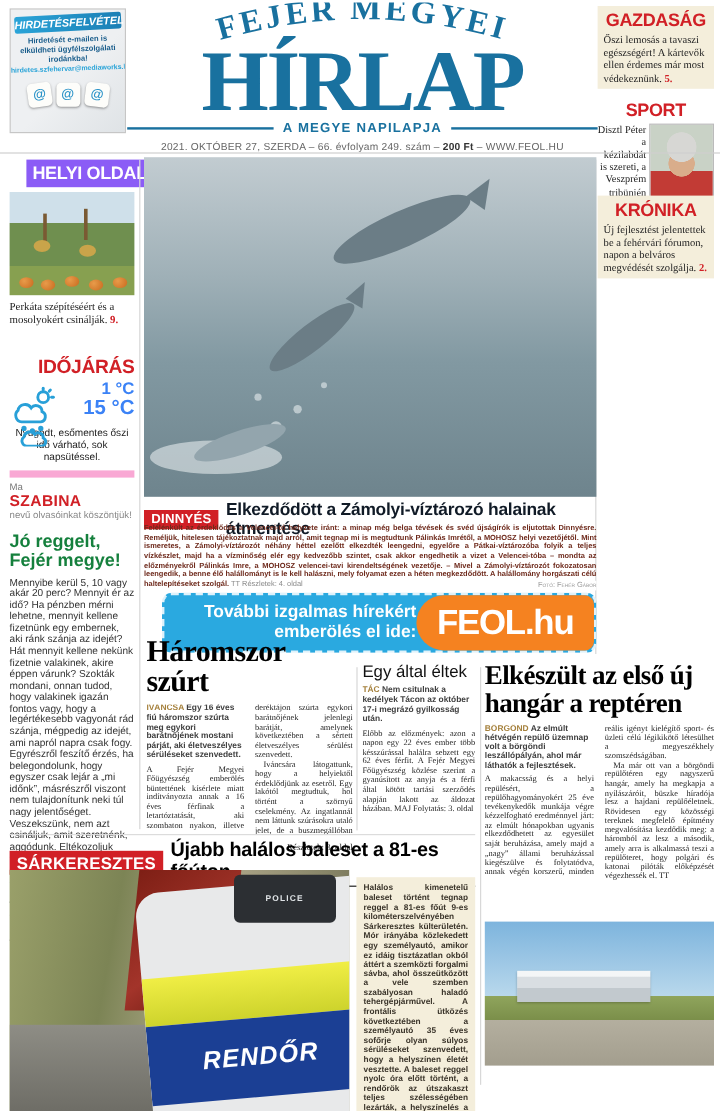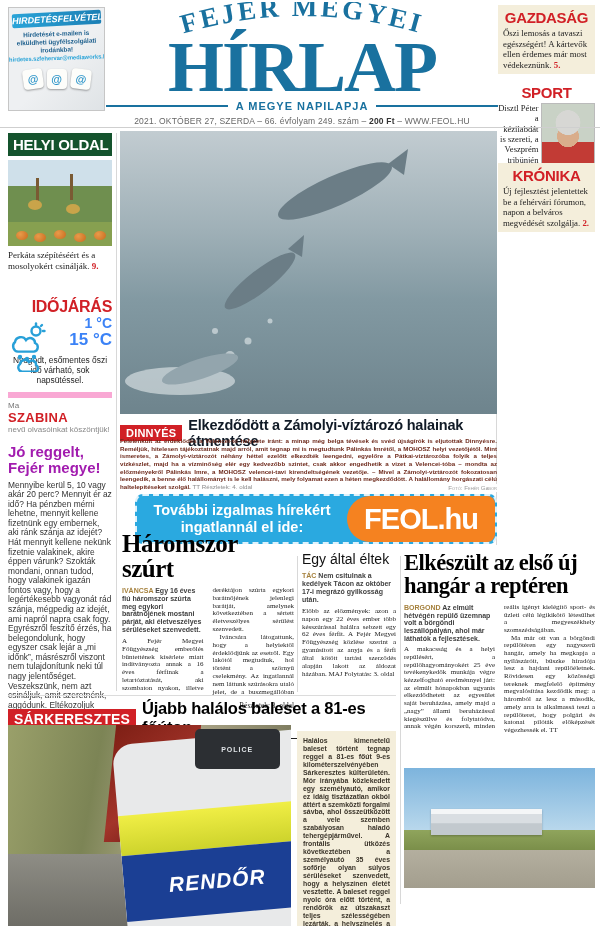--- a/index.html
+++ b/index.html
@@ -41,21 +41,21 @@
   .sport-body{display:flex;margin-top:2px;}
   .sport-text{width:44%;font-family:"Liberation Serif",serif;font-size:8.6px;line-height:1.2;text-align:right;padding-right:3px;}
   .sport-photo{width:56%;height:62px;border:1px solid #bbb;
     background:
       radial-gradient(circle at 50% 30%,#d7d7d4 0 24%,transparent 25%),
       radial-gradient(circle at 50% 52%,#d9ad8b 0 26%,transparent 27%),
       linear-gradient(#c9d2c6 62%,#c23b35 62%);}
   .place{color:#a5803c;}
 
   
-  .helyi-label{left:8px;top:133px;width:104px;background:#14532d;color:#fff;font-weight:bold;
+  .helyi-label{left:22px;top:133px;width:104px;background:#8b5cf6;color:#fff;font-weight:bold;
                font-size:15px;padding:3px 0 3px 5px;box-sizing:border-box;letter-spacing:-.3px;}
   .helyi-photo{left:8px;top:160px;width:104px;height:86px;overflow:hidden;
     background:linear-gradient(#cfe0ea 0 30%,#6f8f4f 30% 72%,#87a050 72%);}
   .pumpkin{position:absolute;width:12px;height:9px;border-radius:50%;
            background:radial-gradient(circle at 35% 35%,#e89b4a,#c86a1e);}
   .scare{position:absolute;width:3px;height:26px;background:#7a5a33;}
   .straw{position:absolute;width:14px;height:10px;border-radius:50%;background:#c9a44a;}
   .helyi-caption{left:8px;top:250px;width:104px;font-family:"Liberation Serif",serif;font-size:9px;line-height:1.2;}
 
   .weather{left:8px;top:298px;width:104px;}
@@ -64,21 +64,21 @@
   .temp{font-weight:bold;color:#3b82f6;text-align:right;line-height:1.1;}
   .temp.low{font-size:14px;} .temp.high{font-size:17px;}
   .weather-desc{font-size:8.4px;color:#222;text-align:center;margin-top:5px;line-height:1.2;}
 
   .nameday{left:8px;top:392px;width:104px;border-top:6px solid #f9a8d4;padding-top:3px;}
   .nameday .ma{font-size:8px;color:#777;}
   .nameday .name{font-size:13px;font-weight:bold;color:#d12026;letter-spacing:.3px;}
   .nameday .rest{font-size:8px;color:#888;}
 
   .editorial{left:8px;top:444px;width:104px;}
-  .edit-title{color:#a21caf;font-weight:bold;font-size:15px;line-height:1.05;margin-bottom:5px;}
+  .edit-title{color:#15803d;font-weight:bold;font-size:15px;line-height:1.05;margin-bottom:5px;}
   .edit-body{font-size:8.4px;line-height:1.14;color:#333;}
   .byline{border-top:1px solid #999;margin-top:6px;padding-top:2px;color:#666;font-size:8.4px;}
   .byline .who{font-weight:bold;letter-spacing:.3px;}
   .barcode{left:8px;top:846px;width:104px;height:48px;
     background:repeating-linear-gradient(90deg,#111 0 1.5px,#fff 1.5px 3px,#111 3px 4.5px,#fff 4.5px 7px,#111 7px 8px,#fff 8px 10.5px);}
 
   .vdiv{background:#d8d8d8;width:1px;}
 
   
   .main-photo{left:120px;top:131px;width:377px;height:283px;overflow:hidden;
@@ -87,21 +87,21 @@
   .label-red{background:#d12026;color:#fff;font-weight:bold;font-size:11px;padding:2px 6px;letter-spacing:.2px;}
   .main-headline{font-weight:bold;font-size:14.5px;color:#101a26;letter-spacing:-.2px;}
   .main-caption{left:120px;top:437px;width:377px;color:#6e2a1c;font-weight:bold;font-size:6.2px;
                 line-height:1.24;text-align:justify;}
   .cap-more{color:#8a8a8a;font-weight:normal;}
   .cap-credit{position:absolute;right:0;bottom:-1px;color:#9a9a9a;font-weight:normal;font-size:6.2px;background:#fff;padding-left:5px;}
 
   
   .promo{left:135px;top:494px;width:362px;height:50px;background:#2aa9e0;border-radius:8px;
          border:2px dashed rgba(255,255,255,.85);box-sizing:border-box;display:flex;align-items:center;}
-  .promo-text{flex:1;color:#fff;font-weight:bold;font-size:14.5px;text-align:center;line-height:1.15;}
+  .promo-text{flex:1;color:#fff;font-weight:bold;font-size:14.5px;text-align:right;line-height:1.15;}
   .promo-logo{width:148px;height:46px;background:#f58220;border-radius:24px 8px 8px 24px;
               display:flex;align-items:center;justify-content:center;color:#fff;font-weight:bold;
               font-size:29px;letter-spacing:-1px;}
 
   
   .art-lead{font-weight:bold;color:#3f3f3f;margin:0 0 4px;}
   .art-body{font-family:"Liberation Serif",serif;text-align:justify;color:#222;margin:0;}
   .art-body+.art-body{text-indent:7px;}
 
   .art1{left:122px;top:531px;width:172px;}
@@ -299,21 +299,21 @@
   </div>
 
   <div class="abs main-caption">
     <span>Felélénkült az érdeklődés a Velencei-tó helyzete iránt: a minap még belga tévések és svéd újságírók is eljutottak Dinnyésre. Reméljük, hitelesen tájékoztatnak majd arról, amit tegnap mi is megtudtunk Pálinkás Imrétől, a MOHOSZ helyi vezetőjétől. Mint ismeretes, a Zámolyi-víztározót néhány héttel ezelőtt elkezdték leengedni, egyelőre a Pátkai-víztározóba folyik a teljes vízkészlet, majd ha a vízminőség elér egy kedvezőbb szintet, csak akkor engedhetik a vizet a Velencei-tóba – mondta az előzményekről Pálinkás Imre, a MOHOSZ velencei-tavi kirendeltségének vezetője. – Mivel a Zámolyi-víztározót fokozatosan leengedik, a benne élő halállományt is le kell halászni, mely folyamat ezen a héten megkezdődött. A halállomány horgászati célú haltelepítéseket szolgál. </span><span class="cap-more">TT Részletek: 4. oldal</span>
     <span class="cap-credit sc">Fotó: Fehér Gábor</span>
   </div>
 
   <div class="abs promo">
     <div class="promo-text">
       <span>További izgalmas hírekért</span><br>
-      <span>ingatlannál el ide:</span>
+      <span>emberölés el ide:</span>
     </div>
     <div class="promo-logo">FEOL.hu</div>
   </div>
 
   <div class="abs art1">
     <h2>Háromszor szúrt</h2>
     <div class="art1-cols">
       <p class="art-lead"><span class="place">IVÁNCSA</span>
         <span>Egy 16 éves fiú háromszor szúrta meg egykori barátnőjének mostani párját, aki életveszélyes sérüléseket szenvedett.</span></p>
       <p class="art-body">A Fejér Megyei Főügyészség emberölés büntettének kísérlete miatt indítványozta annak a 16 éves férfinak a letartóztatását, aki szombaton nyakon, illetve deréktájon szúrta egykori barátnőjének jelenlegi barátját, amelynek következtében a sértett életveszélyes sérülést szenvedett.</p>

